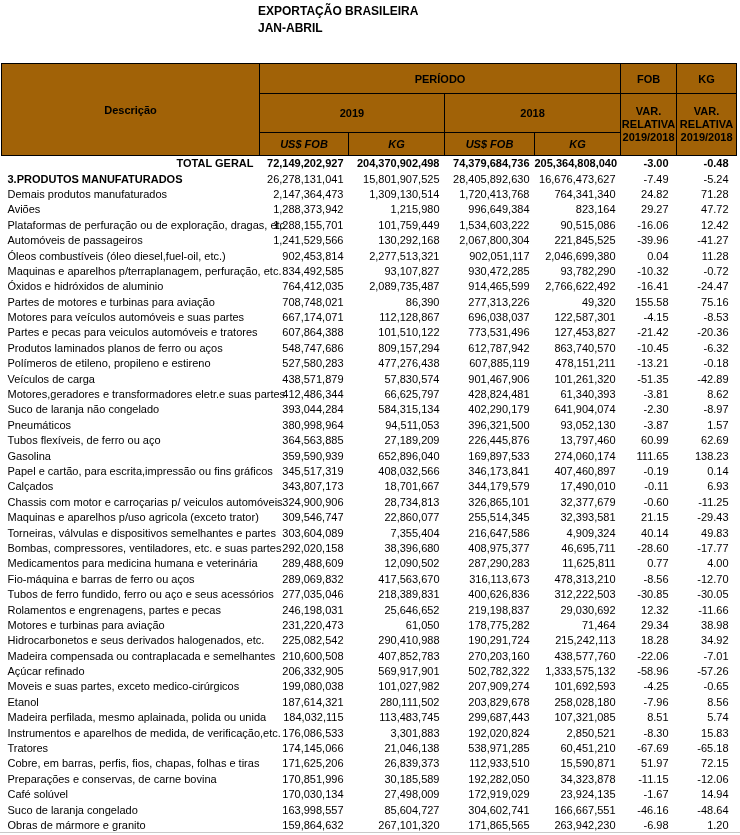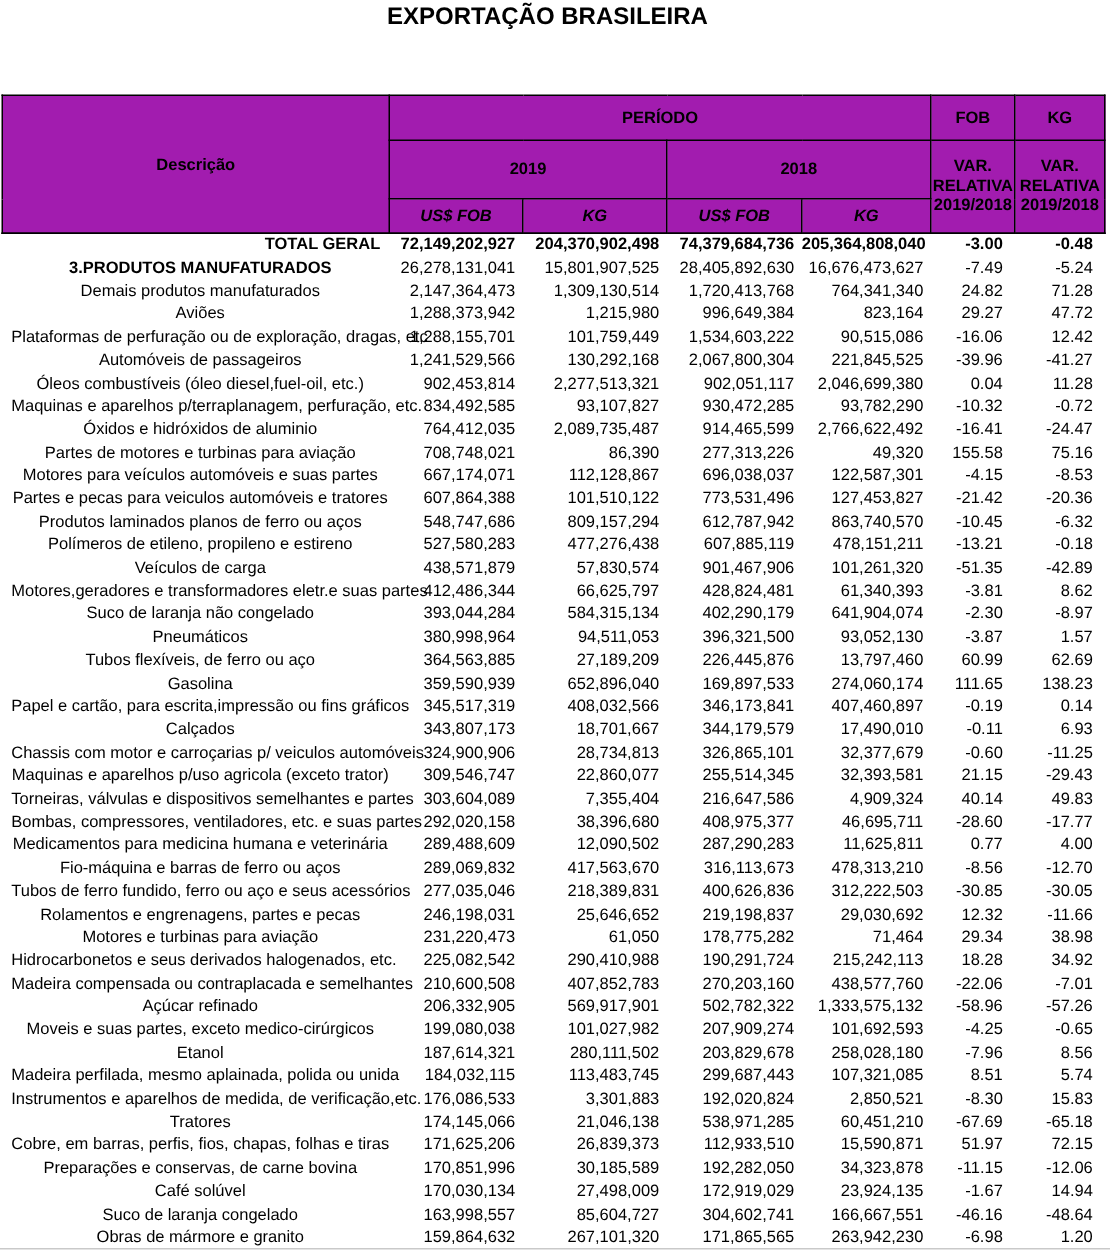--- a/index.html
+++ b/index.html
@@ -6,66 +6,67 @@
   html, body { background: #fff; }
   body {
     width: 740px; height: 835px;
     position: relative;
     font-family: "Liberation Sans", sans-serif;
     color: #000;
     overflow: hidden;
   }
   .title-block {
     position: absolute; left: 258px; top: 3px;
-    font-weight: bold; font-size: 16px; line-height: 17px;
+    font-weight: bold; font-size: 12px; line-height: 17px;
     white-space: nowrap;
   }
   table.report {
     position: absolute; left: 1px; top: 63px;
     width: 735px;
     border-collapse: collapse;
     table-layout: fixed;
     font-size: 11px;
   }
   thead th {
     border: 1.5px solid #000;
     font-weight: bold;
     text-align: center;
     vertical-align: middle;
     padding: 0;
-    background: #a21caf;
+    background: #a16207;
   }
   .h-row1 th { height: 30px; }
   .h-row2 th { height: 39px; }
   .h-row3 th { height: 23px; font-style: italic; }
   th.var-cell { white-space: pre-line; line-height: 13px; margin-left: 48px; }
   tbody td {
     height: 15.4px;
     padding: 0;
     vertical-align: middle;
     white-space: nowrap;
     overflow: visible;
     border: none;
   }
-  td.td-desc { text-align: center; padding-left: 6px; }
+  td.td-desc { text-align: left; padding-left: 6px; }
   td.td-desc.right { text-align: right; padding-right: 6px; }
   td.td-num { text-align: right; padding-right: 5px; }
   td.td-var { padding-right: 8px; }
   .bold, .bold-row td { font-weight: bold; }
   .bottom-rule {
     position: absolute; left: 0; top: 832px;
     width: 740px; height: 0;
     border-top: 1px solid #c9c9c9;
   }
 </style>
 </head>
 <body>
 
 <div class="title-block">
   <div>EXPORTAÇÃO BRASILEIRA</div>
+  <div>JAN-ABRIL</div>
 </div>
 
 <table class="report">
   <colgroup>
     <col style="width:258px">
     <col style="width:89px">
     <col style="width:96px">
     <col style="width:90px">
     <col style="width:86px">
     <col style="width:56px">

